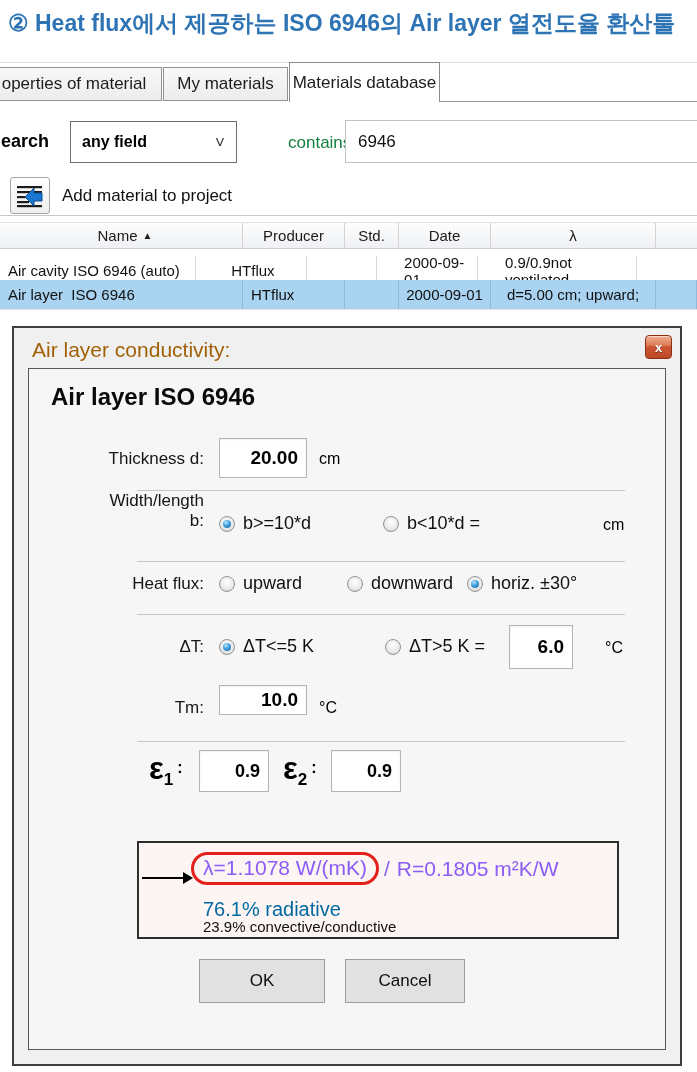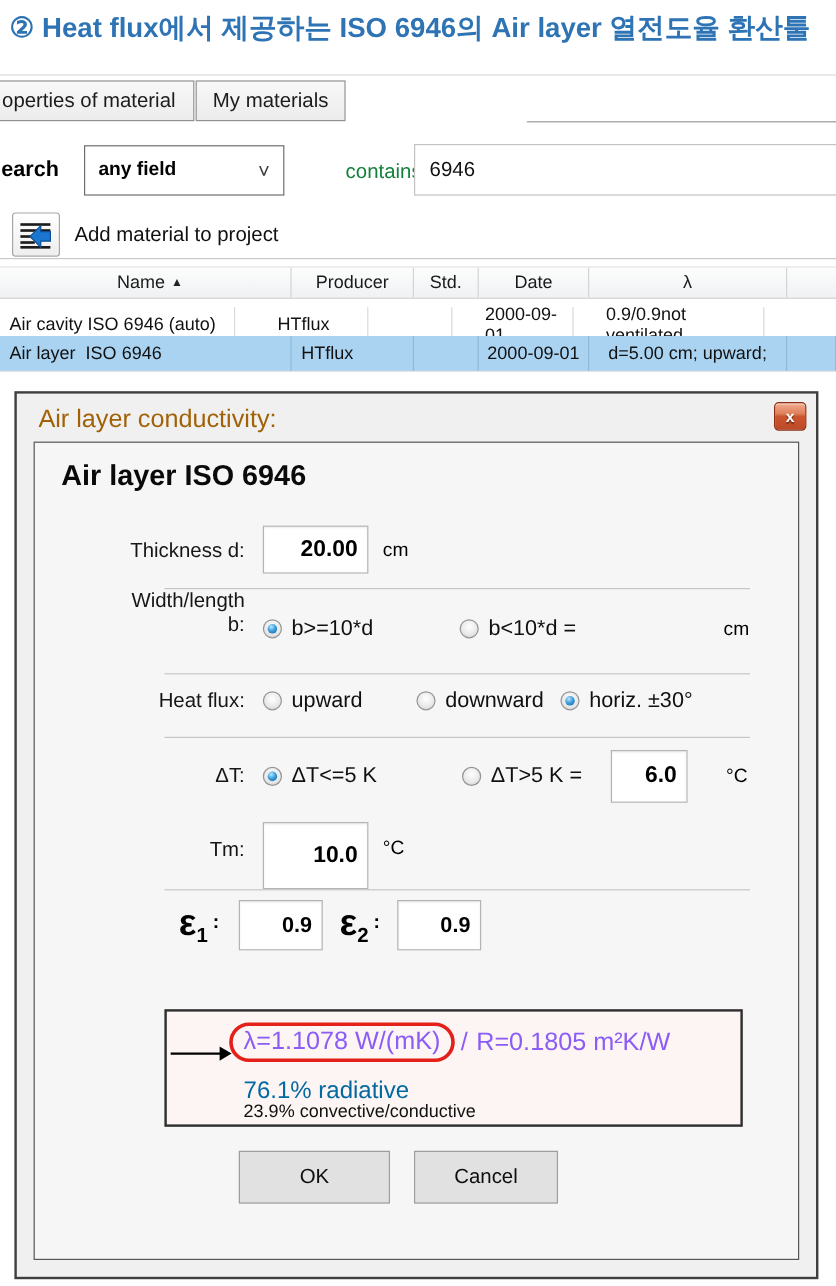--- a/index.html
+++ b/index.html
@@ -101,20 +101,21 @@
 </head>
 <body>
 
 <div class="screen">
 
   <div class="abs page-title">② Heat flux에서 제공하는 ISO 6946의 Air layer 열전도율 환산툴</div>
 
   <div class="abs tab-topline"></div>
   <div class="abs tab tab-1">operties of material</div>
   <div class="abs tab tab-2">My materials</div>
+  <div class="abs tab tab-active">Materials database</div>
   <div class="abs tab-baseline"></div>
 
   <div class="abs search-label">earch</div>
   <div class="abs field-select">
     <span class="val">any field</span>
     <span class="chev">˅</span>
   </div>
   <div class="abs op-label">contains</div>
   <input class="abs search-input" value="6946" style="">
 
@@ -199,21 +200,21 @@
 
       <div class="abs flabel" style="top:268px;">ΔT:</div>
       <div class="abs radio sel" style="left:190px; top:270px;"></div>
       <div class="abs opt" style="left:214px; top:267px;">ΔT&lt;=5 K</div>
       <div class="abs radio" style="left:356px; top:270px;"></div>
       <div class="abs opt" style="left:380px; top:267px;">ΔT&gt;5 K =</div>
       <input class="abs box" style="left: 480px; top: 256px; width: 64px; height: 44px;" value="6.0">
       <div class="abs unit" style="left:576px; top:270px;">°C</div>
 
       <div class="abs flabel" style="top:329px;">Tm:</div>
-      <input class="abs box" style="left: 190px; top: 316px; width: 88px; height: 56px;" value="10.0">
+      <input class="abs box" style="left: 190px; top: 316px; width: 88px; height: 30px;" value="10.0">
       <div class="abs unit" style="left:290px; top:330px;">°C</div>
       <div class="abs sep" style="top:372px;"></div>
 
       <div class="abs" style="left:120px; top:384px;">
         <span class="eps-sym">ε</span><span class="eps-sym eps-sub">1</span><span class="eps-colon">:</span>
       </div>
       <input class="abs box" style="left: 170px; top: 381px; width: 70px; height: 42px; font-size: 18px;" value="0.9">
       <div class="abs" style="left:254px; top:384px;">
         <span class="eps-sym">ε</span><span class="eps-sym eps-sub">2</span><span class="eps-colon">:</span>
       </div>

